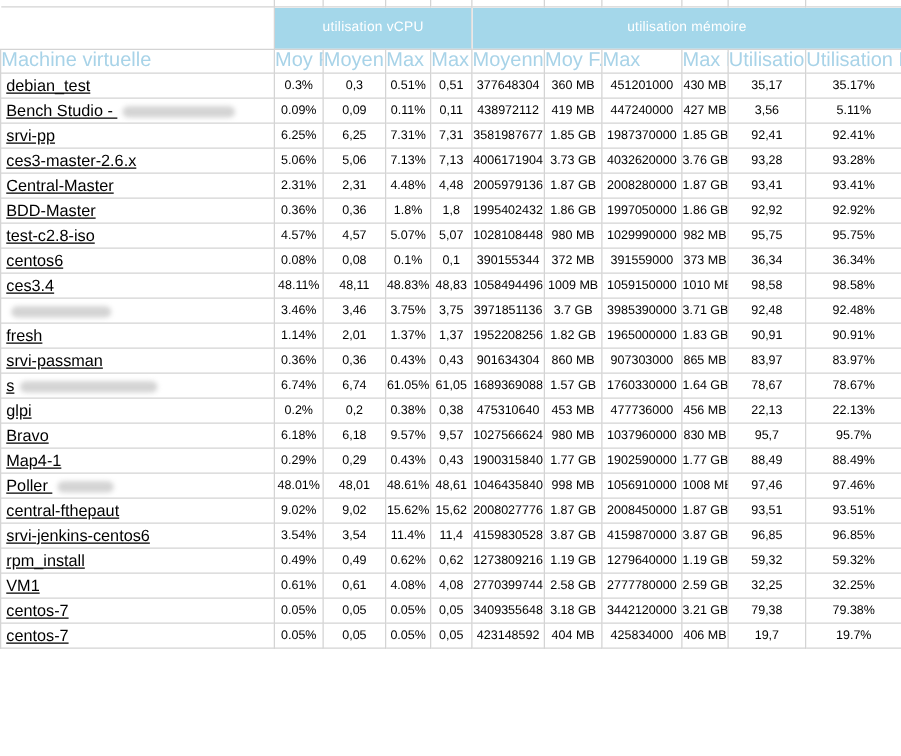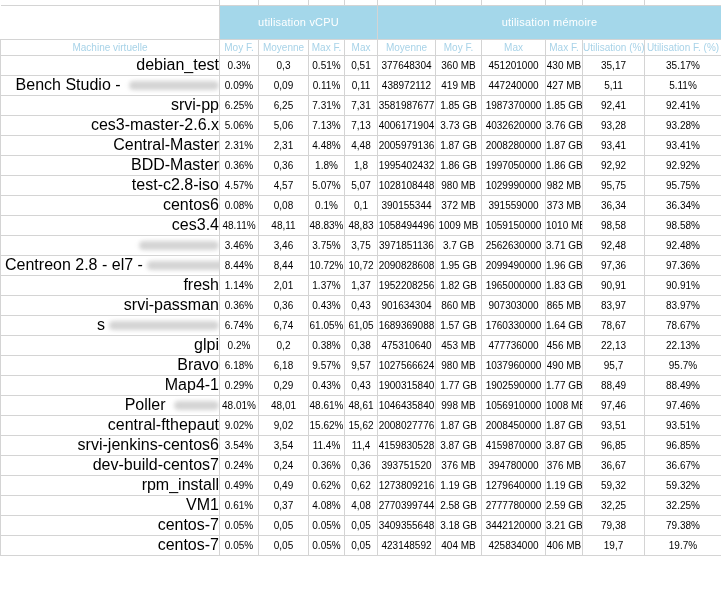--- a/index.html
+++ b/index.html
@@ -11,22 +11,22 @@
   }
   *{box-sizing:border-box;}
   html,body{margin:0;padding:0;background:#ffffff;}
   body{width:721px;height:605px;overflow:hidden;font-family:"Liberation Sans","DejaVu Sans",sans-serif;}
   table{border-collapse:collapse;width:721px;table-layout:fixed;}
   td,th{border:1px solid var(--border);overflow:hidden;white-space:nowrap;padding:0;height:20px;}
   tr.spacer-row td{height:5px;border-top:none;}
   tr.spacer-row td.first{border-left:none;border-top:none;}
   th.band{background:var(--band);color:var(--band-text);font-weight:normal;font-size:11px;text-align:center;height:34px;letter-spacing:.2px;}
   th.corner{background:#ffffff;border-left:none;}
-  th.colhead{color:var(--colhead-text);background:#ffffff;font-weight:normal;font-size:10px;text-align:center;height:16px;}
-  td.name{font-size:16px;color:var(--row-text);text-align:right;padding-left:4px;}
+  th.colhead{color:var(--colhead-text);background:#ffffff;font-weight:normal;font-size:16px;text-align:left;height:16px;}
+  td.name{font-size:13px;color:var(--row-text);text-align:left;padding-left:4px;text-decoration:underline;}
   td.num{font-size:10px;color:var(--row-text);text-align:center;}
   .redact{display:inline-block;height:9px;border-radius:5px;background:#a8a8a8;filter:blur(2px);opacity:.5;vertical-align:middle;margin-left:4px;}
 </style>
 </head>
 <body>
 
 <table>
   <colgroup>
     <col style="width:219px">
     <col style="width:39px">
@@ -90,21 +90,21 @@
       <tr>
         <td class="name"><span>Bench Studio - </span><span class="redact" style="width: 90px;"></span></td>
         <td class="num">0.09%</td>
         <td class="num">0,09</td>
         <td class="num">0.11%</td>
         <td class="num">0,11</td>
         <td class="num">438972112</td>
         <td class="num">419 MB</td>
         <td class="num">447240000</td>
         <td class="num">427 MB</td>
-        <td class="num">5,11</td>
+        <td class="num">3,56</td>
         <td class="num">5.11%</td>
       </tr>
       <tr>
         <td class="name"><span>srvi-pp</span></td>
         <td class="num">6.25%</td>
         <td class="num">6,25</td>
         <td class="num">7.31%</td>
         <td class="num">7,31</td>
         <td class="num">3581987677</td>
         <td class="num">1.85 GB</td>
@@ -192,37 +192,24 @@
         <td class="num">98.58%</td>
       </tr>
       <tr>
         <td class="name"><span></span><span class="redact" style="width: 80px;"></span></td>
         <td class="num">3.46%</td>
         <td class="num">3,46</td>
         <td class="num">3.75%</td>
         <td class="num">3,75</td>
         <td class="num">3971851136</td>
         <td class="num">3.7 GB</td>
-        <td class="num">2562630000</td>
+        <td class="num">3985390000</td>
         <td class="num">3.71 GB</td>
         <td class="num">92,48</td>
         <td class="num">92.48%</td>
-      </tr>
-      <tr>
-        <td class="name"><span>Centreon 2.8  - el7   -</span><span class="redact" style="width: 95px;"></span></td>
-        <td class="num">8.44%</td>
-        <td class="num">8,44</td>
-        <td class="num">10.72%</td>
-        <td class="num">10,72</td>
-        <td class="num">2090828608</td>
-        <td class="num">1.95 GB</td>
-        <td class="num">2099490000</td>
-        <td class="num">1.96 GB</td>
-        <td class="num">97,36</td>
-        <td class="num">97.36%</td>
       </tr>
       <tr>
         <td class="name"><span>fresh</span></td>
         <td class="num">1.14%</td>
         <td class="num">2,01</td>
         <td class="num">1.37%</td>
         <td class="num">1,37</td>
         <td class="num">1952208256</td>
         <td class="num">1.82 GB</td>
         <td class="num">1965000000</td>
@@ -271,21 +258,21 @@
       </tr>
       <tr>
         <td class="name"><span>Bravo</span></td>
         <td class="num">6.18%</td>
         <td class="num">6,18</td>
         <td class="num">9.57%</td>
         <td class="num">9,57</td>
         <td class="num">1027566624</td>
         <td class="num">980 MB</td>
         <td class="num">1037960000</td>
-        <td class="num">490 MB</td>
+        <td class="num">830 MB</td>
         <td class="num">95,7</td>
         <td class="num">95.7%</td>
       </tr>
       <tr>
         <td class="name"><span>Map4-1</span></td>
         <td class="num">0.29%</td>
         <td class="num">0,29</td>
         <td class="num">0.43%</td>
         <td class="num">0,43</td>
         <td class="num">1900315840</td>
@@ -328,49 +315,36 @@
         <td class="num">11.4%</td>
         <td class="num">11,4</td>
         <td class="num">4159830528</td>
         <td class="num">3.87 GB</td>
         <td class="num">4159870000</td>
         <td class="num">3.87 GB</td>
         <td class="num">96,85</td>
         <td class="num">96.85%</td>
       </tr>
       <tr>
-        <td class="name"><span>dev-build-centos7</span></td>
-        <td class="num">0.24%</td>
-        <td class="num">0,24</td>
-        <td class="num">0.36%</td>
-        <td class="num">0,36</td>
-        <td class="num">393751520</td>
-        <td class="num">376 MB</td>
-        <td class="num">394780000</td>
-        <td class="num">376 MB</td>
-        <td class="num">36,67</td>
-        <td class="num">36.67%</td>
-      </tr>
-      <tr>
         <td class="name"><span>rpm_install</span></td>
         <td class="num">0.49%</td>
         <td class="num">0,49</td>
         <td class="num">0.62%</td>
         <td class="num">0,62</td>
         <td class="num">1273809216</td>
         <td class="num">1.19 GB</td>
         <td class="num">1279640000</td>
         <td class="num">1.19 GB</td>
         <td class="num">59,32</td>
         <td class="num">59.32%</td>
       </tr>
       <tr>
         <td class="name"><span>VM1</span></td>
         <td class="num">0.61%</td>
-        <td class="num">0,37</td>
+        <td class="num">0,61</td>
         <td class="num">4.08%</td>
         <td class="num">4,08</td>
         <td class="num">2770399744</td>
         <td class="num">2.58 GB</td>
         <td class="num">2777780000</td>
         <td class="num">2.59 GB</td>
         <td class="num">32,25</td>
         <td class="num">32.25%</td>
       </tr>
       <tr>

